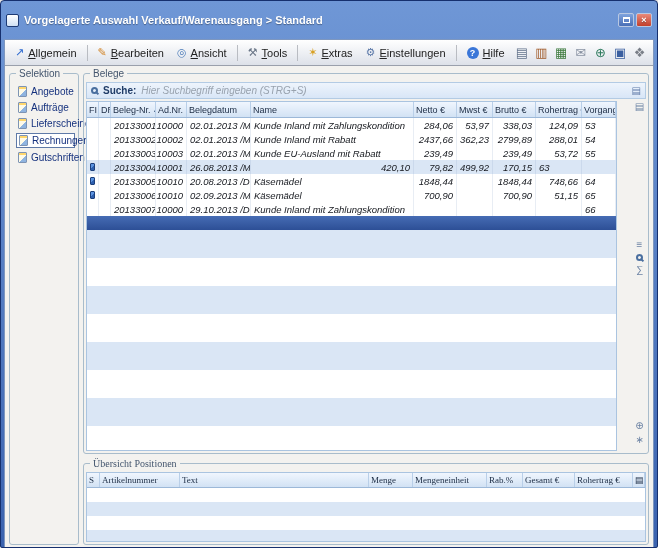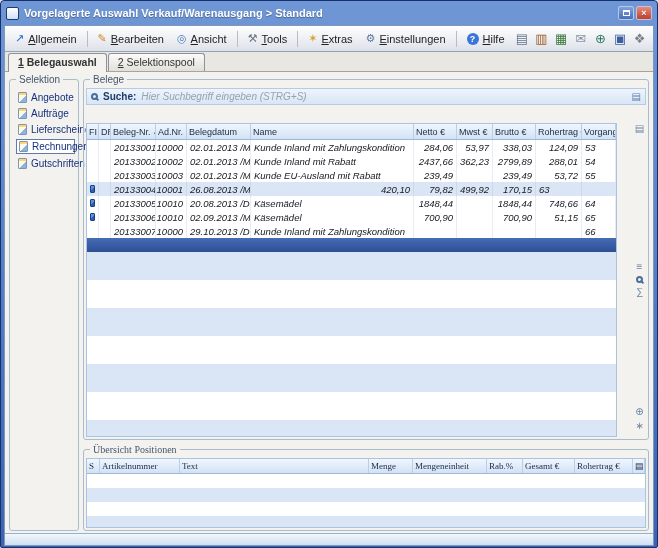--- a/index.html
+++ b/index.html
@@ -2,21 +2,21 @@
 <html><head>
 <meta charset="utf-8">
 <style>
   * { margin:0; padding:0; box-sizing:border-box; }
   html,body { width:658px; height:548px; font-family:"Liberation Sans","DejaVu Sans",sans-serif; background:#e8e8e8; }
   u { text-decoration:underline; }
 
   .window { width:658px; height:548px; background:linear-gradient(#6f97d6,#3b63af); border:1px solid #16306e; border-radius:4px 4px 2px 2px; padding:0 3px 3px 3px; overflow:hidden; }
 
   
-  .titlebar { height:24px; display:flex; align-items:center; gap:5px; padding:10px 2px; color:#fff; font-size:11px; font-weight:bold; text-shadow:0 1px 1px rgba(0,0,0,.35); }
+  .titlebar { height:38px; display:flex; align-items:center; gap:5px; padding:10px 2px; color:#fff; font-size:11px; font-weight:bold; text-shadow:0 1px 1px rgba(0,0,0,.35); }
   .app-icon { width:13px; height:13px; background:linear-gradient(#ffffff,#cfe0f4); border:1px solid #1d3a74; border-radius:2px; flex:0 0 auto; }
   .title { flex:1; white-space:nowrap; overflow:hidden; }
   .winbtns { display:flex; gap:2px; }
   .winbtn { width:16px; height:14px; border:1px solid #b9c8e2; border-radius:2px; display:flex; align-items:center; justify-content:center; font-size:9px; font-weight:bold; color:#fff; }
   .winbtn.max { background:linear-gradient(#7fa3dd,#4a6fb6); }
   .maxglyph { width:7px; height:6px; border:1px solid #fff; border-top-width:2px; }
   .winbtn.close { background:linear-gradient(#e98a7a,#c33f2c); }
 
   .client { background:#f3f2ef; height:521px; display:flex; flex-direction:column; border:1px solid #7e97bf; }
 
@@ -48,21 +48,21 @@
   .selektion { width:70px; flex:0 0 auto; }
   .sel-item { display:flex; align-items:center; gap:4px; margin:3px 1px 3px 4px; padding:1px 2px; font-size:10px; color:#16327e; white-space:nowrap; }
   .sel-item.selected { border:1px solid #5f7aa8; background:#fff; }
   .doc-icon { width:9px; height:11px; flex:0 0 auto; background:linear-gradient(135deg,#fffbe8 60%,#8fb4e0 60%); border:1px solid #7d94b4; border-radius:1px; box-shadow:inset 0 2px 0 #ffd76e; }
 
   .right-col { flex:1; display:flex; flex-direction:column; gap:5px; min-width:0; }
   .belege { flex:1; display:flex; flex-direction:column; min-height:0; }
   .belege-inner { flex:1; display:flex; flex-direction:column; min-height:0; }
 
   
-  .searchbar { height:17px; flex:0 0 auto; display:flex; align-items:center; gap:5px; padding:0 4px; margin-bottom:18px; background:linear-gradient(#eef4fc,#d8e6f7); border:1px solid #b3cbe4; font-size:10px; }
+  .searchbar { height:17px; flex:0 0 auto; display:flex; align-items:center; gap:5px; padding:0 4px; margin-bottom:2px; background:linear-gradient(#eef4fc,#d8e6f7); border:1px solid #b3cbe4; font-size:10px; }
   .mag { width:7px; height:7px; border:2px solid #4a6f9f; border-radius:50%; position:relative; flex:0 0 auto; }
   .mag::after { content:""; position:absolute; width:4px; height:2px; background:#4a6f9f; transform:rotate(45deg); right:-3px; bottom:-2px; }
   .slabel { font-weight:bold; color:#1f3b66; }
   .shint { font-style:italic; color:#98a2ae; flex:1; overflow:hidden; white-space:nowrap; }
   .mini-ic { font-size:10px; color:#5f7aa8; }
 
   
   .grid-wrap { flex:1; display:flex; gap:16px; min-height:0; }
   .grid { flex:1; display:flex; flex-direction:column; background:#fff; border:1px solid #aac4e0; min-width:0; }
   .gcols { display:grid; grid-template-columns:12px 12px 45px 31px 64px minmax(0,1fr) 43px 36px 43px 46px 34px; }
@@ -147,24 +147,20 @@
       <div class="spacer"></div>
       <span class="ticon ti1">▤</span>
       <span class="ticon ti2">▥</span>
       <span class="ticon ti3">▦</span>
       <span class="ticon ti4">✉</span>
       <span class="ticon ti5">⊕</span>
       <span class="ticon ti6">▣</span>
       <span class="ticon ti7">❖</span>
     </div>
 
-    <div class="tabs">
-      <div class="tab active"><u>1</u><span> Belegauswahl</span></div>
-      <div class="tab"><u>2</u><span> Selektionspool</span></div>
-    </div>
 
     <div class="content">
 
       <div class="groupbox selektion">
         <span class="legend">Selektion</span>
         <div class="sel-item">
           <span class="doc-icon"></span>
           <span>Angebote</span>
         </div>
         <div class="sel-item">

